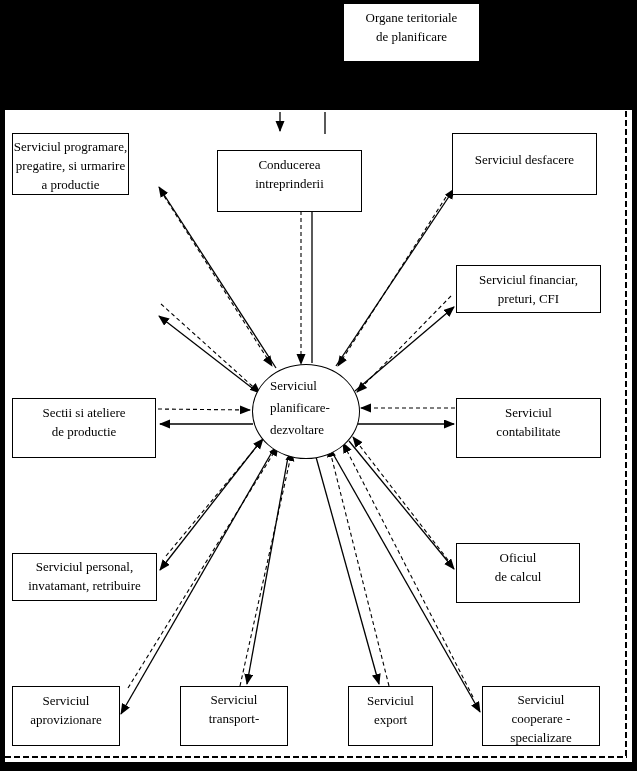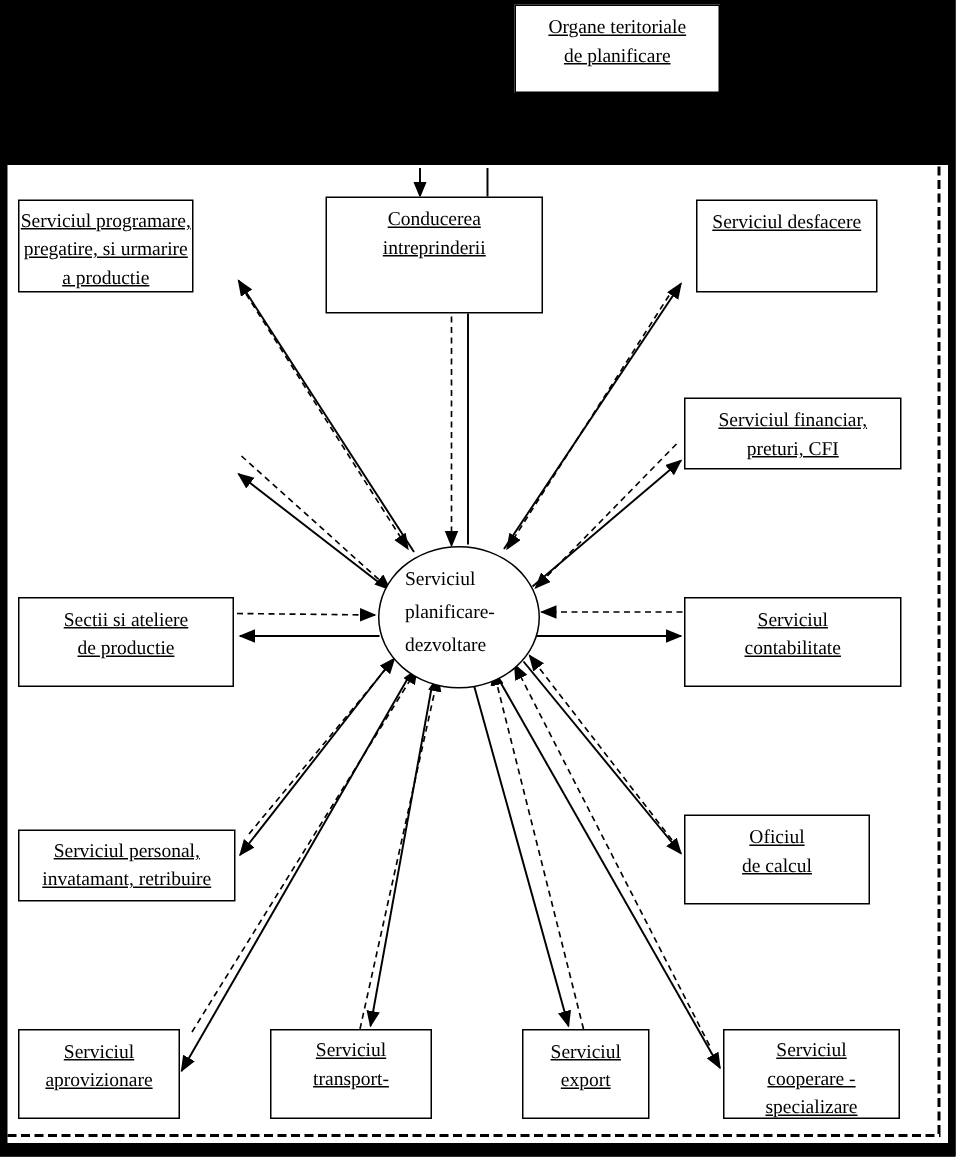--- a/index.html
+++ b/index.html
@@ -2,21 +2,21 @@
 <html><head>
 <meta charset="utf-8">
 <style>
   html,body{margin:0;padding:0;background:#000;}
   #stage{position:relative;width:637px;height:771px;background:#000;overflow:hidden;
          font-family:"Liberation Serif", serif;color:#000;}
   .panel{position:absolute;left:5px;top:110px;width:627px;height:652px;background:#fff;z-index:0;}
   svg.layer{position:absolute;left:0;top:0;z-index:1;}
   .nbox{position:absolute;background:#fff;border:1.5px solid #000;box-sizing:border-box;
         text-align:center;font-size:13px;line-height:19px;padding-top:3px;z-index:2;}
-  .nbox .bl{display:block;white-space:nowrap;text-decoration:underline;}
+  .nbox .bl{display:block;white-space:nowrap;}
   .center-ellipse{position:absolute;left:252px;top:364px;width:108px;height:95px;background:#fff;
         border:1.4px solid #000;border-radius:50%;box-sizing:border-box;z-index:2;
         font-size:13px;line-height:22px;padding:10px 0 0 17px;text-align:left;}
   .center-ellipse .bl{display:block;white-space:nowrap;}
   .solid{stroke:#000;stroke-width:1.3;fill:none;}
   .dashed{stroke:#000;stroke-width:1.1;stroke-dasharray:4 3;fill:none;}
   .panel-dash{stroke:#000;stroke-width:2;stroke-dasharray:6 3;fill:none;}
 </style>
 </head>
 <body>
@@ -69,26 +69,26 @@
     <span class="bl">Organe teritoriale</span>
     <span class="bl">de planificare</span>
   </div>
 
   <div class="nbox" style="left:12px;top:133px;width:117px;height:62px">
     <span class="bl">Serviciul programare,</span>
     <span class="bl">pregatire, si urmarire</span>
     <span class="bl">a productie</span>
   </div>
 
-  <div class="nbox" style="left:217px;top:131px;width:145px;height:78px;padding-top:4px">
+  <div class="nbox" style="left:217px;top:150px;width:145px;height:62px;padding-top:4px">
     <span class="bl">Conducerea</span>
     <span class="bl">intreprinderii</span>
   </div>
 
-  <div class="nbox" style="left:464px;top:133px;width:121px;height:62px;padding-top:4px">
+  <div class="nbox" style="left:452px;top:133px;width:145px;height:62px;padding-top:16px">
     <span class="bl">Serviciul desfacere</span>
   </div>
 
 
   <div class="nbox" style="left:456px;top:265px;width:145px;height:48px;padding-top:4px">
     <span class="bl">Serviciul financiar,</span>
     <span class="bl">preturi, CFI</span>
   </div>
 
   <div class="nbox" style="left:12px;top:398px;width:144px;height:60px;padding-top:4px">

